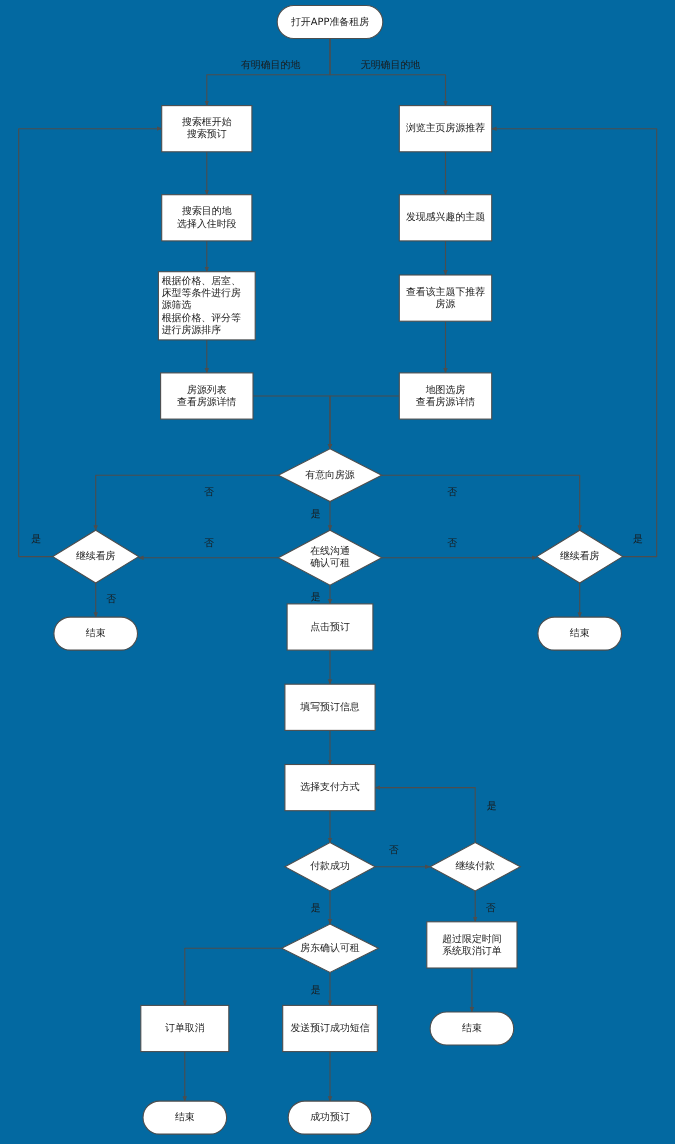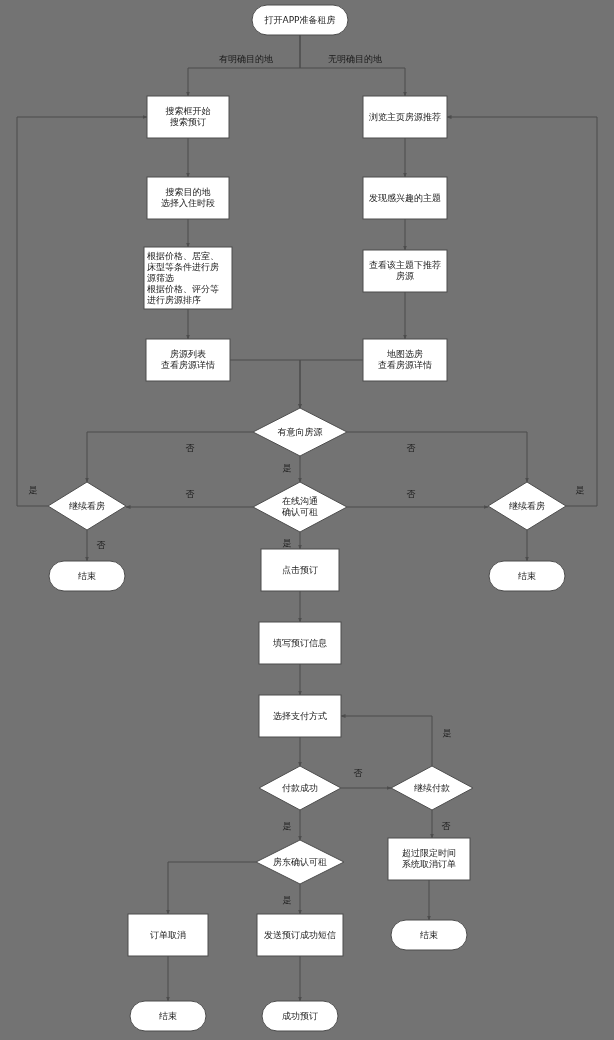--- a/index.html
+++ b/index.html
@@ -10,21 +10,21 @@
   body {
     width: 614px;
     height: 1040px;
     font-family: "DejaVu Sans", "Liberation Sans", sans-serif;
     overflow: hidden;
   }
   #flow-root {
     position: relative;
     width: 614px;
     height: 1040px;
-    background: #737373;
+    background: #0369a1;
   }
   svg#flowchart {
     display: block;
     width: 614px;
     height: 1040px;
   }
   .node-shape {
     fill: #ffffff;
     stroke: #4d4d4d;
     stroke-width: 1;

